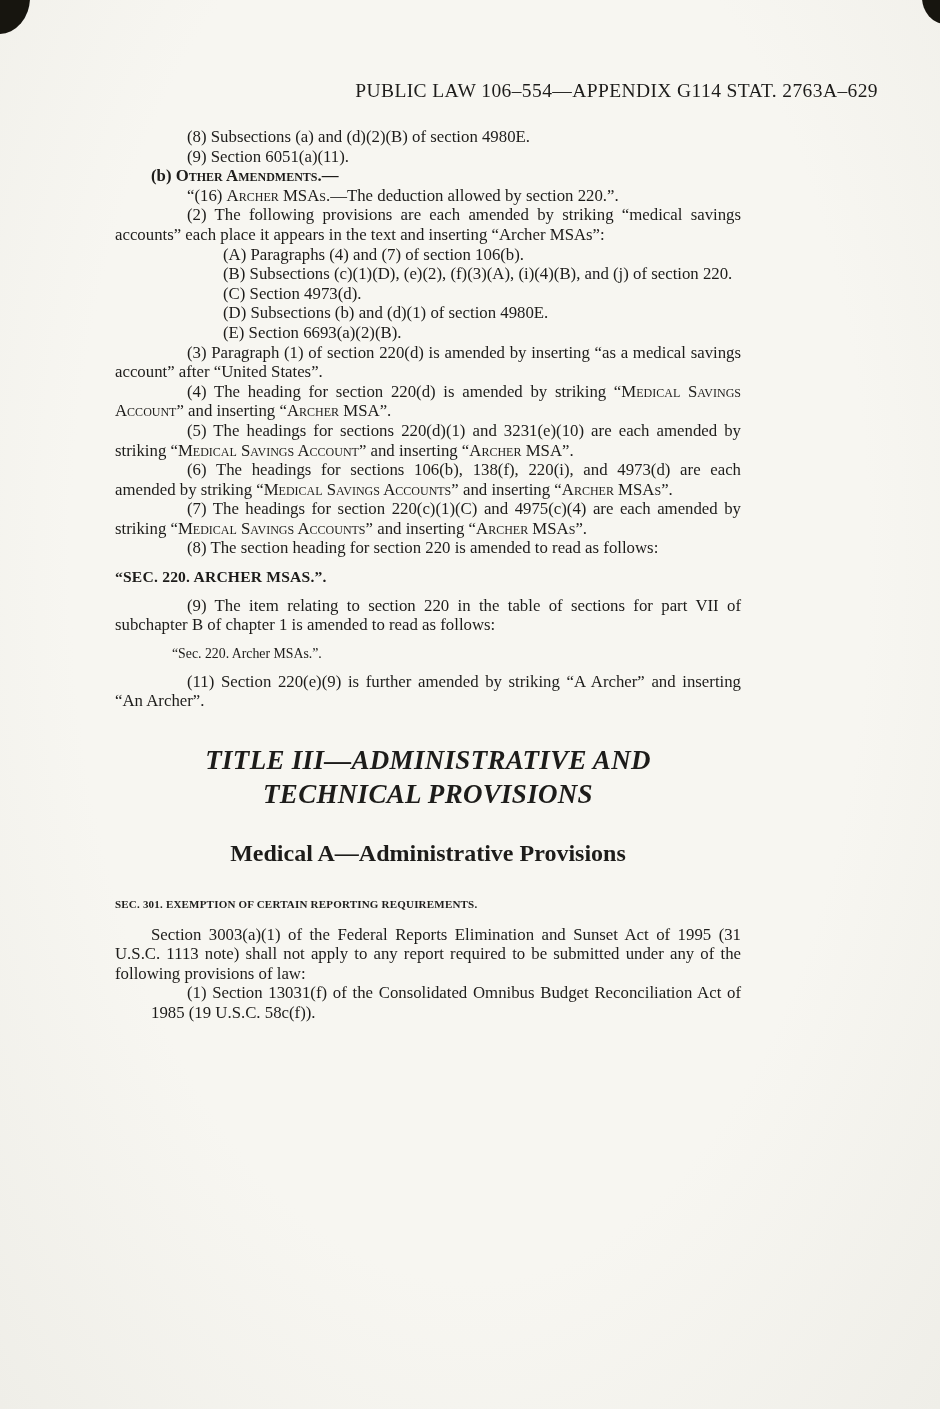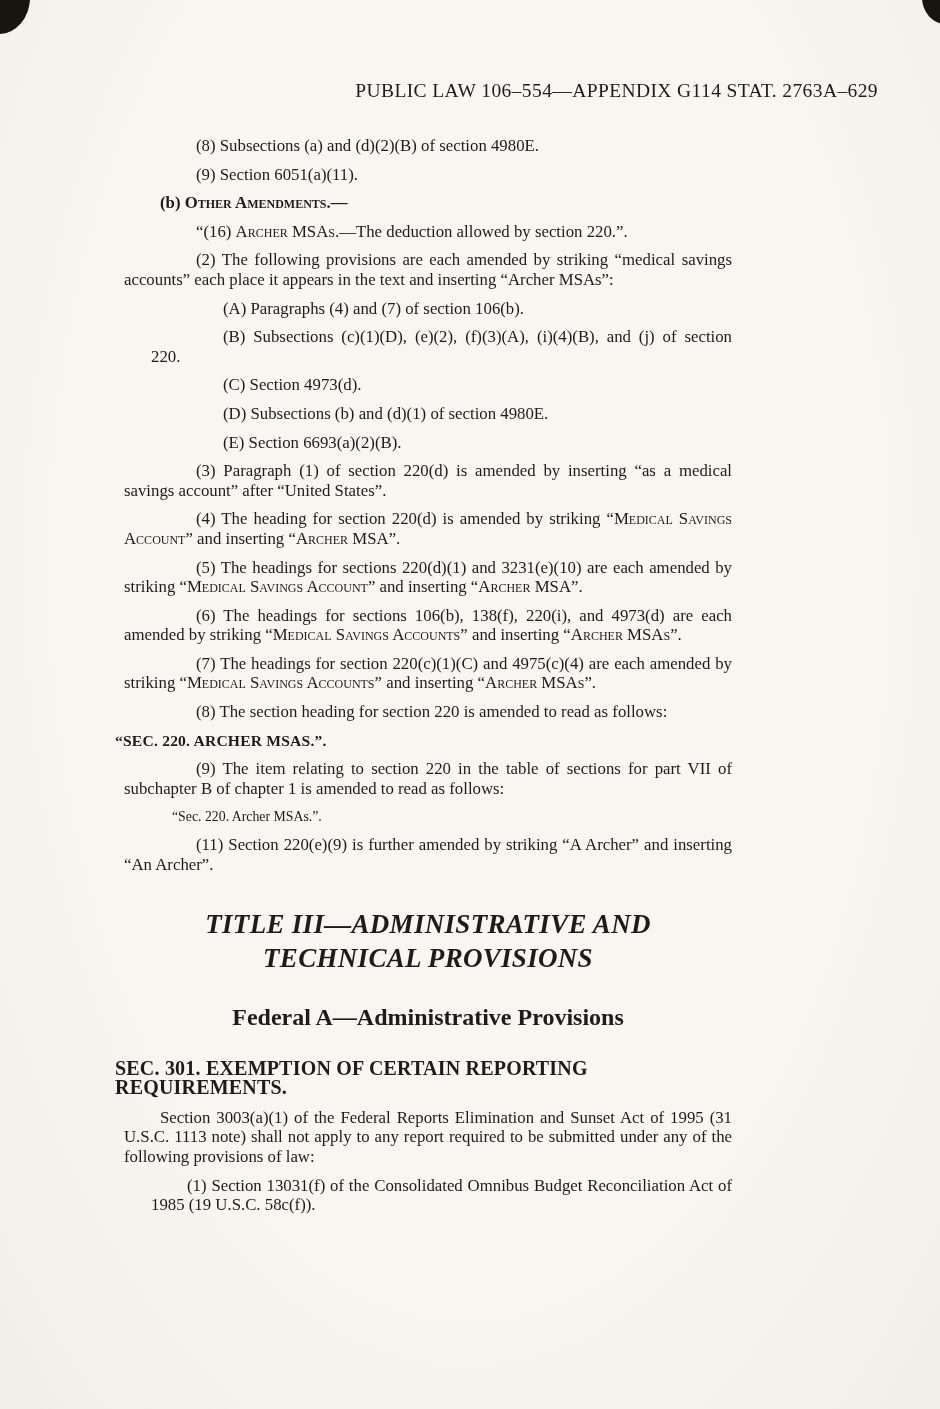--- a/index.html
+++ b/index.html
@@ -30,21 +30,21 @@
     letter-spacing: 0.4px;
     white-space: nowrap;
   }
   .doc-body {
     position: absolute;
     top: 127px;
     left: 115px;
     width: 626px;
   }
   .para {
-    margin: 9px;
+    margin: 0;
     font-size: 16.8px;
     line-height: 19.6px;
     text-align: justify;
   }
   .sc { font-variant: small-caps; }
   .p-act-head {
     font-weight: bold;
     font-size: 15.6px;
     letter-spacing: 0.2px;
     margin: 9px 0 9px 0;
@@ -67,21 +67,21 @@
   }
   .p-subtitle {
     text-align: center;
     font-weight: bold;
     font-size: 24px;
     line-height: 30px;
     margin: 27px 0 0 0;
   }
   .p-sec-head {
     font-weight: bold;
-    font-size: 20px;
+    font-size: 11px;
     letter-spacing: 0.2px;
     margin: 27px 0 10px 0;
     text-align: left;
   }
 </style>
 </head>
 <body>
 
 <div class="page" style="color: rgb(29, 28, 26);">
   <div class="artifact tl"></div>
@@ -107,18 +107,18 @@
       <div class="para p-body" style="text-indent: 72px;"><span>(4) The heading for section 220(d) is amended by striking “</span><span class="sc">Medical Savings Account</span><span>” and inserting “</span><span class="sc">Archer MSA</span><span>”.</span></div>
       <div class="para p-body" style="text-indent: 72px;"><span>(5) The headings for sections 220(d)(1) and 3231(e)(10) are each amended by striking “</span><span class="sc">Medical Savings Account</span><span>” and inserting “</span><span class="sc">Archer MSA</span><span>”.</span></div>
       <div class="para p-body" style="text-indent: 72px;"><span>(6) The headings for sections 106(b), 138(f), 220(i), and 4973(d) are each amended by striking “</span><span class="sc">Medical Savings Accounts</span><span>” and inserting “</span><span class="sc">Archer MSAs</span><span>”.</span></div>
       <div class="para p-body" style="text-indent: 72px;"><span>(7) The headings for section 220(c)(1)(C) and 4975(c)(4) are each amended by striking “</span><span class="sc">Medical Savings Accounts</span><span>” and inserting “</span><span class="sc">Archer MSAs</span><span>”.</span></div>
       <div class="para p-body" style="text-indent: 72px;"><span>(8) The section heading for section 220 is amended to read as follows:</span></div>
       <div class="para p-act-head"><span>“SEC. 220. ARCHER MSAS.”.</span></div>
       <div class="para p-body" style="text-indent: 72px;"><span>(9) The item relating to section 220 in the table of sections for part VII of subchapter B of chapter 1 is amended to read as follows:</span></div>
       <div class="para p-toc-note" style="margin-left: 57px;"><span>“Sec. 220. Archer MSAs.”.</span></div>
       <div class="para p-body" style="text-indent: 72px;"><span>(11) Section 220(e)(9) is further amended by striking “A Archer” and inserting “An Archer”.</span></div>
       <div class="para p-title"><span>TITLE III—ADMINISTRATIVE AND</span><br><span>TECHNICAL PROVISIONS</span></div>
-      <div class="para p-subtitle"><span>Federal A—Administrative Provisions</span></div>
+      <div class="para p-subtitle"><span>Medical A—Administrative Provisions</span></div>
       <div class="para p-sec-head"><span>SEC. 301. EXEMPTION OF CERTAIN REPORTING REQUIREMENTS.</span></div>
       <div class="para p-body" style="text-indent: 36px;"><span>Section 3003(a)(1) of the Federal Reports Elimination and Sunset Act of 1995 (31 U.S.C. 1113 note) shall not apply to any report required to be submitted under any of the following provisions of law:</span></div>
       <div class="para p-body" style="margin-left: 36px; text-indent: 36px;"><span>(1) Section 13031(f) of the Consolidated Omnibus Budget Reconciliation Act of 1985 (19 U.S.C. 58c(f)).</span></div>
     </div>
 </div>
 
 </body></html>

